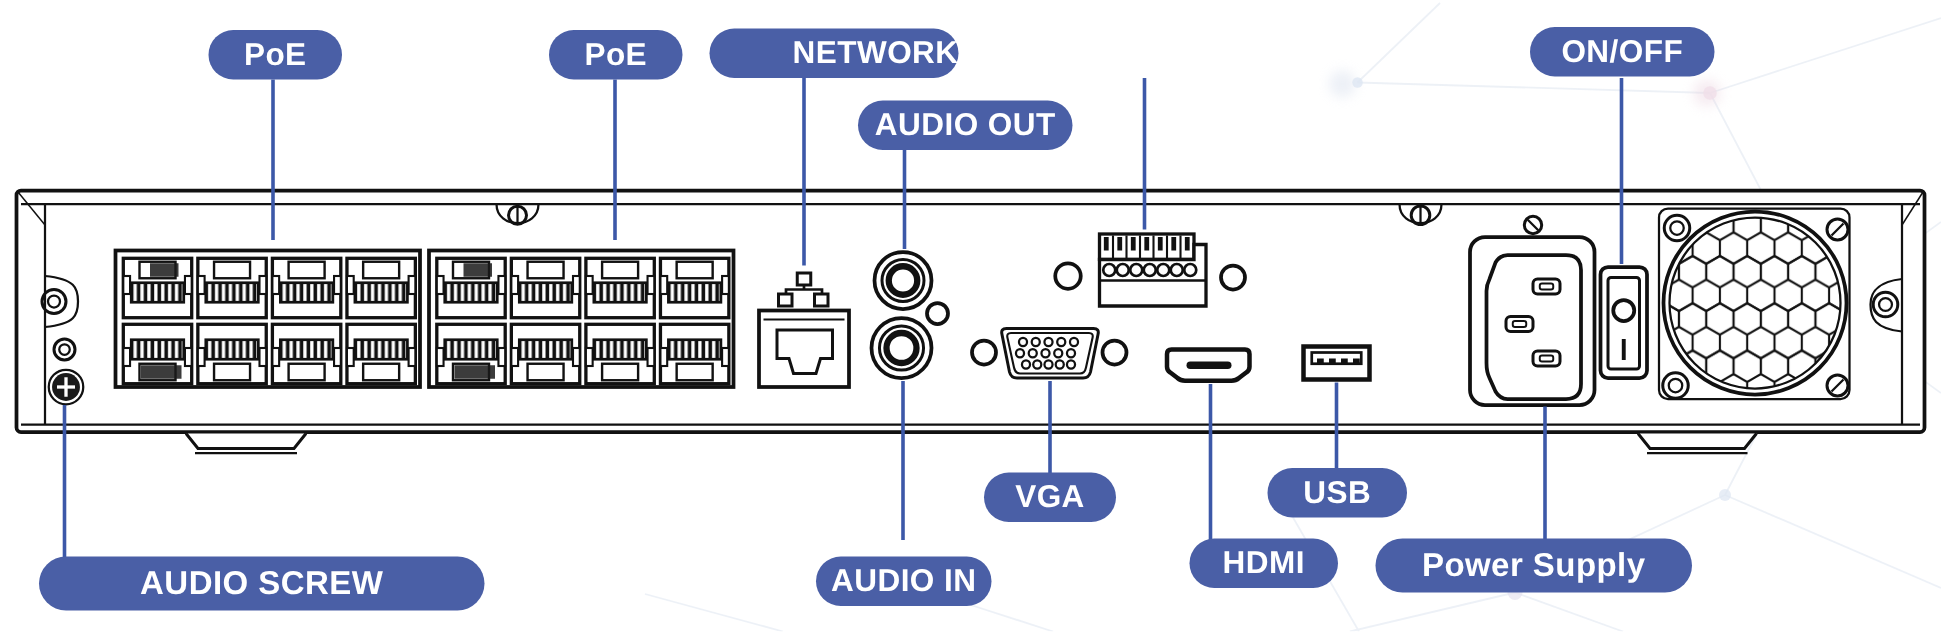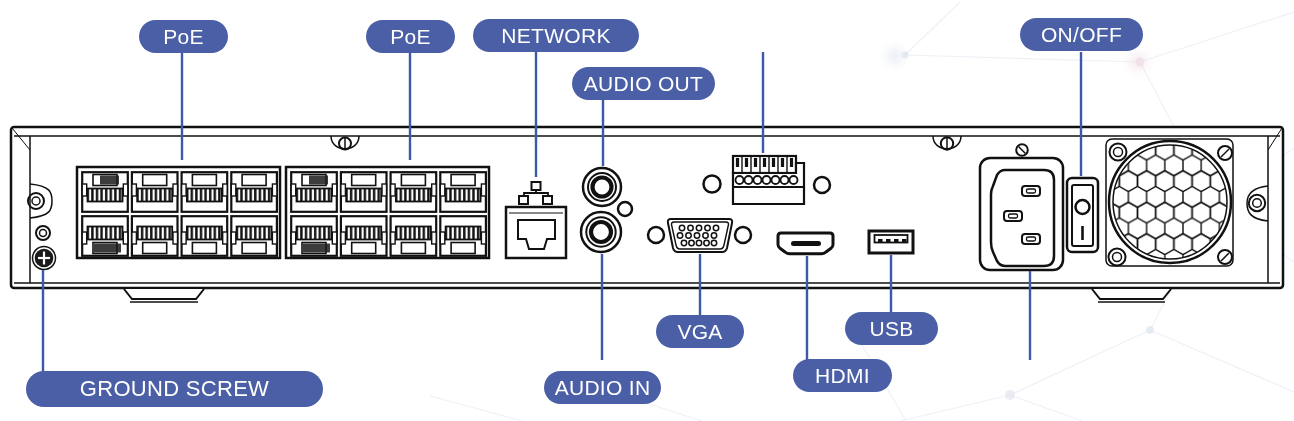--- a/index.html
+++ b/index.html
@@ -7,21 +7,21 @@
     position:relative;width:1294px;height:421px;overflow:hidden;
     background:var(--background,#ffffff);
     font-family:"Liberation Sans",sans-serif;
   }
   svg.layer{position:absolute;left:0;top:0;}
   .pill{
     position:absolute;display:flex;align-items:center;justify-content:center;
     background:var(--label-background,#4a5fa6);
     color:var(--label-text,#ffffff);
     border-radius:18px;height:33px;
-    font-size:21px;font-weight:400;letter-spacing:.3px;white-space:nowrap;
+    font-size:21px;font-weight:700;letter-spacing:.3px;white-space:nowrap;
   }
   .pill.lg{height:36px;font-size:22px;border-radius:19px;}
   .blue-lines{stroke:var(--connector-line,#3c58a8);}
 </style>
 </head>
 <body>
 
 <div class="stage">
 
   <svg class="layer" width="1294" height="421" aria-hidden="true">
@@ -289,38 +289,41 @@
       <line x1="1030" y1="271" x2="1030" y2="360"></line>
     </g>
   </svg>
 
   <div class="pill" style="left:139px;top:20px;width:89px;">
       <span>PoE</span>
     </div>
   <div class="pill" style="left:366px;top:20px;width:89px;">
       <span>PoE</span>
     </div>
-  <div class="pill" style="left:473px;top:19px;width:166px;">
+  <div class="pill" style="left:473px;top:19px;width:166px;justify-content:flex-end;">
       <span>NETWORK</span>
     </div>
   <div class="pill" style="left:572px;top:67px;width:143px;">
       <span>AUDIO OUT</span>
     </div>
   <div class="pill" style="left:1020px;top:18px;width:123px;">
       <span>ON/OFF</span>
     </div>
   <div class="pill lg" style="left:26px;top:371px;width:297px;">
-      <span>GROUND SCREW</span>
+      <span>AUDIO SCREW</span>
     </div>
   <div class="pill" style="left:544px;top:339px;width:117px;margin-top:32px;">
       <span>AUDIO IN</span>
     </div>
   <div class="pill" style="left:656px;top:315px;width:88px;">
       <span>VGA</span>
     </div>
   <div class="pill" style="left:793px;top:359px;width:99px;">
       <span>HDMI</span>
     </div>
   <div class="pill" style="left:845px;top:312px;width:93px;">
       <span>USB</span>
     </div>
+  <div class="pill lg" style="left:917px;top:359px;width:211px;">
+      <span>Power Supply</span>
+    </div>
 
 </div>
 
 </body></html>

